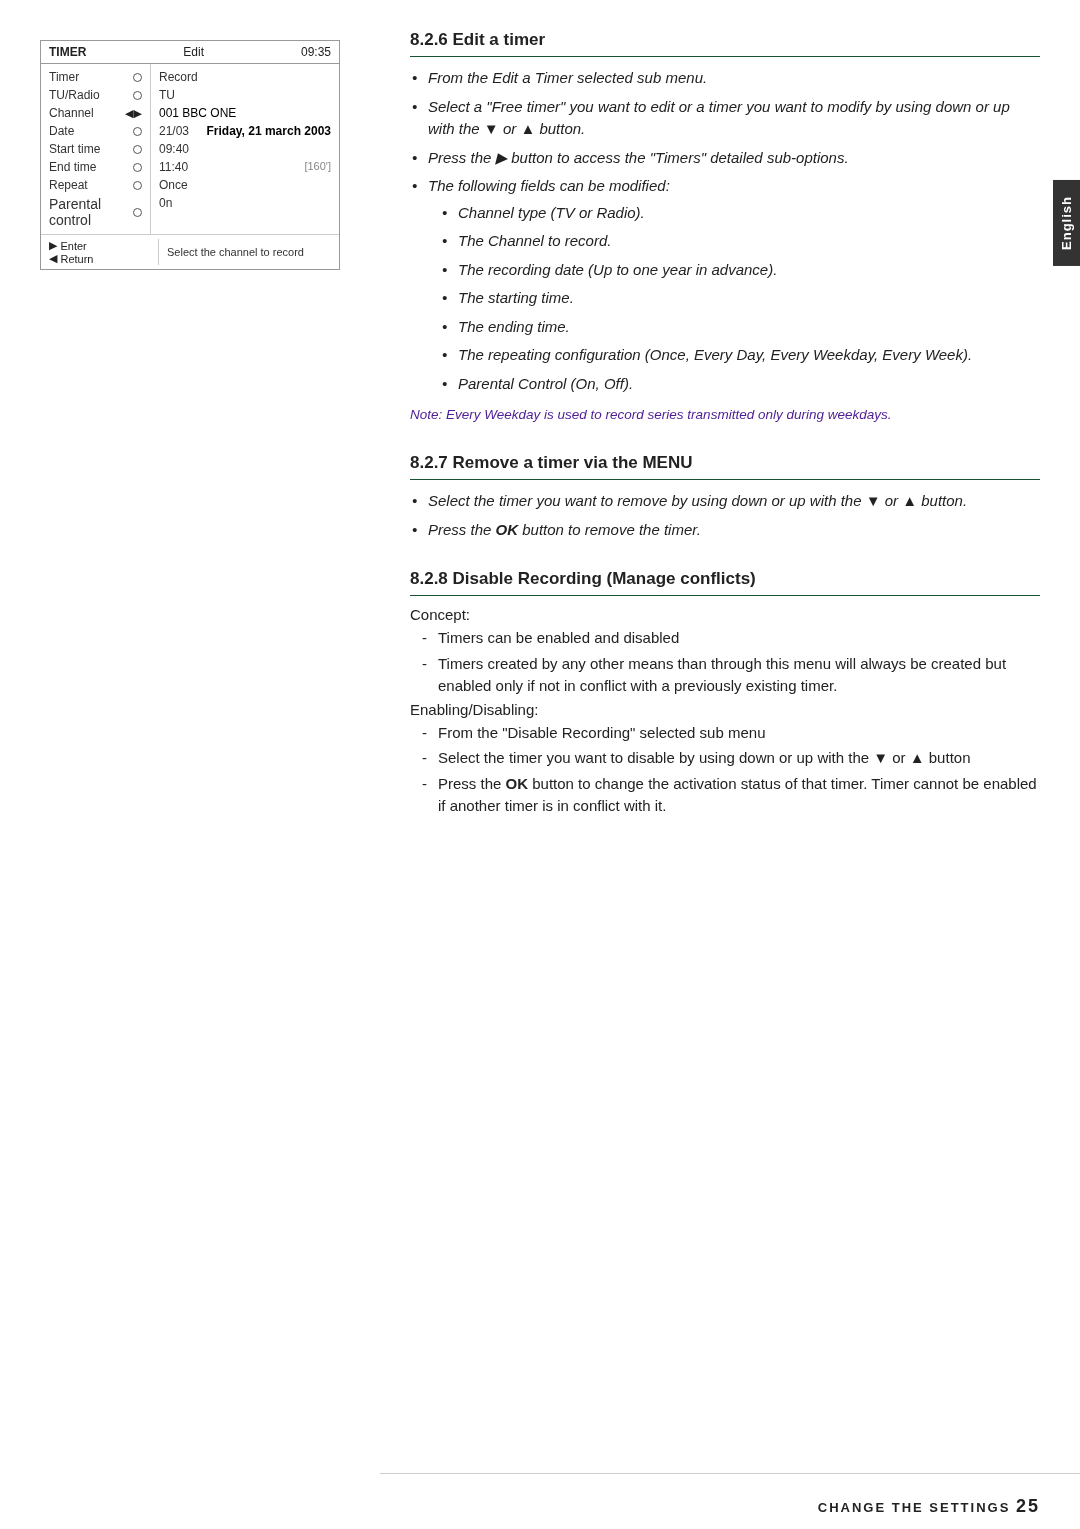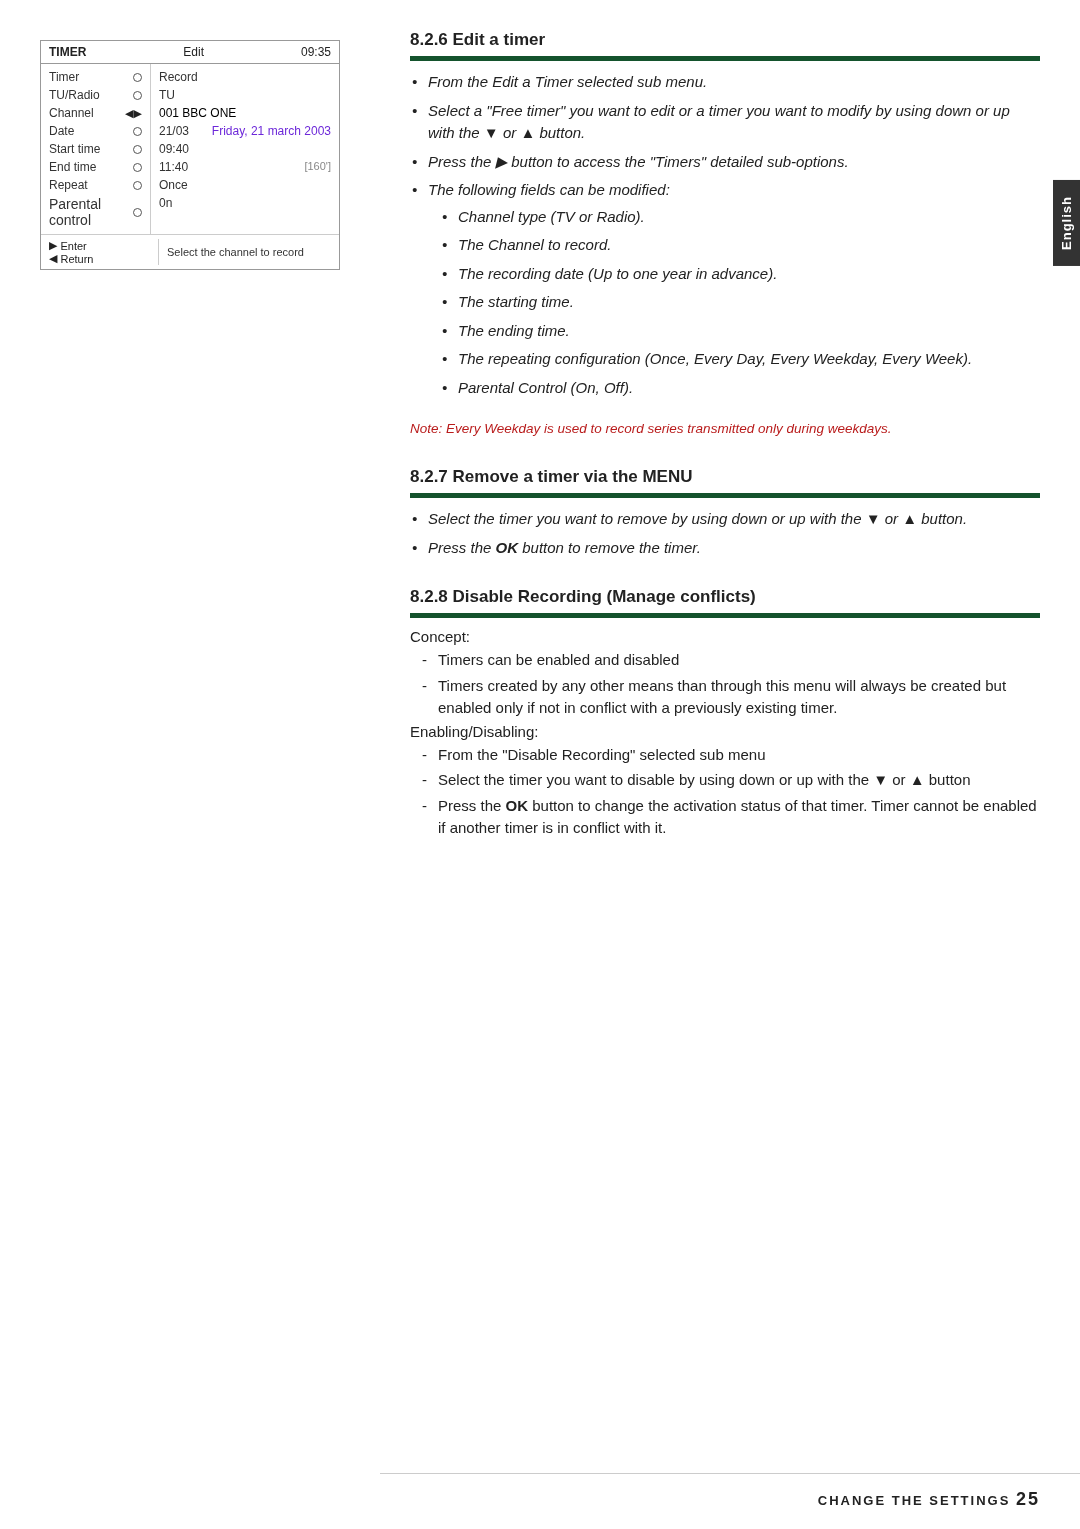--- a/index.html
+++ b/index.html
@@ -132,21 +132,21 @@
 
     .section {
       margin-bottom: 28px;
     }
 
     .section-title {
       font-size: 17px;
       font-weight: bold;
       margin-bottom: 10px;
       padding-bottom: 6px;
-      border-bottom: 5px solid #14532d;
+      border-bottom: 1px solid #14532d;
     }
 
     ul.bullet-list {
       list-style: none;
       padding-left: 0;
       margin: 0;
     }
     ul.bullet-list li {
       padding-left: 18px;
       position: relative;
@@ -174,31 +174,31 @@
     }
     .sub-list li::before {
       content: '-';
       position: absolute;
       left: 0;
     }
 
     .note-italic {
       font-style: italic;
       font-size: 13.5px;
-      color: #b91c1c;
-      margin: 20px 0;
+      color: #4c1d95;
+      margin: 10px 0;
       line-height: 1.5;
     }
 
     .bold { font-weight: bold; }
 
     
     .page-footer {
       position: absolute;
-      bottom: 19px;
+      bottom: 12px;
       right: 40px;
       font-size: 13px;
       letter-spacing: 2px;
       color: #222;
       font-weight: bold;
       text-transform: uppercase;
     }
     .page-footer span.page-num {
       font-size: 18px;
       font-weight: bold;
@@ -281,21 +281,21 @@
       <div class="timer-values">
 
         <div class="timer-val-row">Record</div>
 
         <div class="timer-val-row">TU</div>
 
         <div class="timer-val-row timer-val-highlight">001 BBC ONE</div>
 
         <div class="timer-val-row" style="display:flex;justify-content:space-between;">
           <span>21/03</span>
-          <span style="color:#6d28d9;">Friday, 21 march 2003</span>
+          <span style="color:#000000;font-weight:bold;">Friday, 21 march 2003</span>
         </div>
 
         <div class="timer-val-row">09:40</div>
 
         <div class="timer-val-row" style="display:flex;justify-content:space-between;">
           <span>11:40</span>
           <span class="timer-val-muted">[160']</span>
         </div>
 
         <div class="timer-val-row">Once</div>

